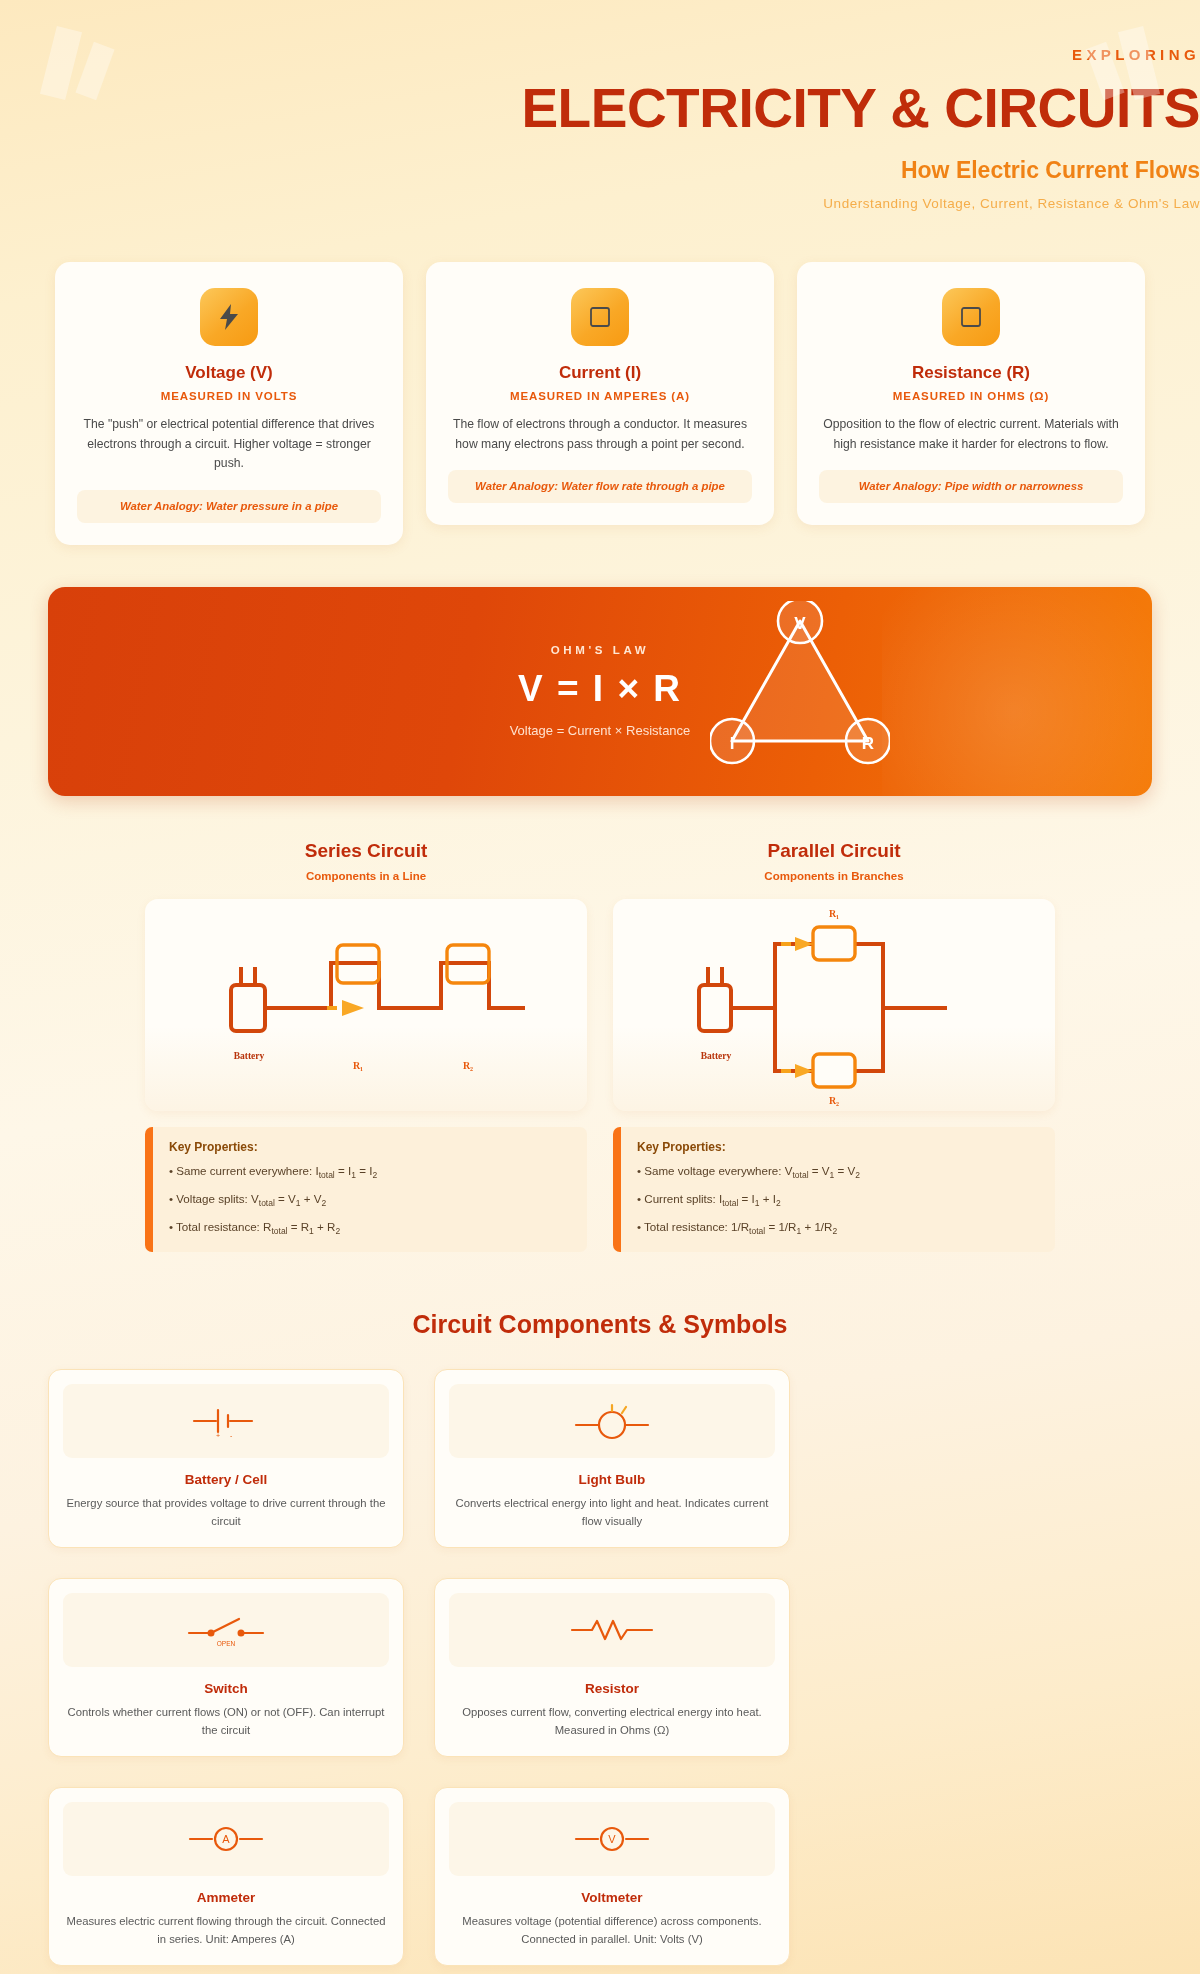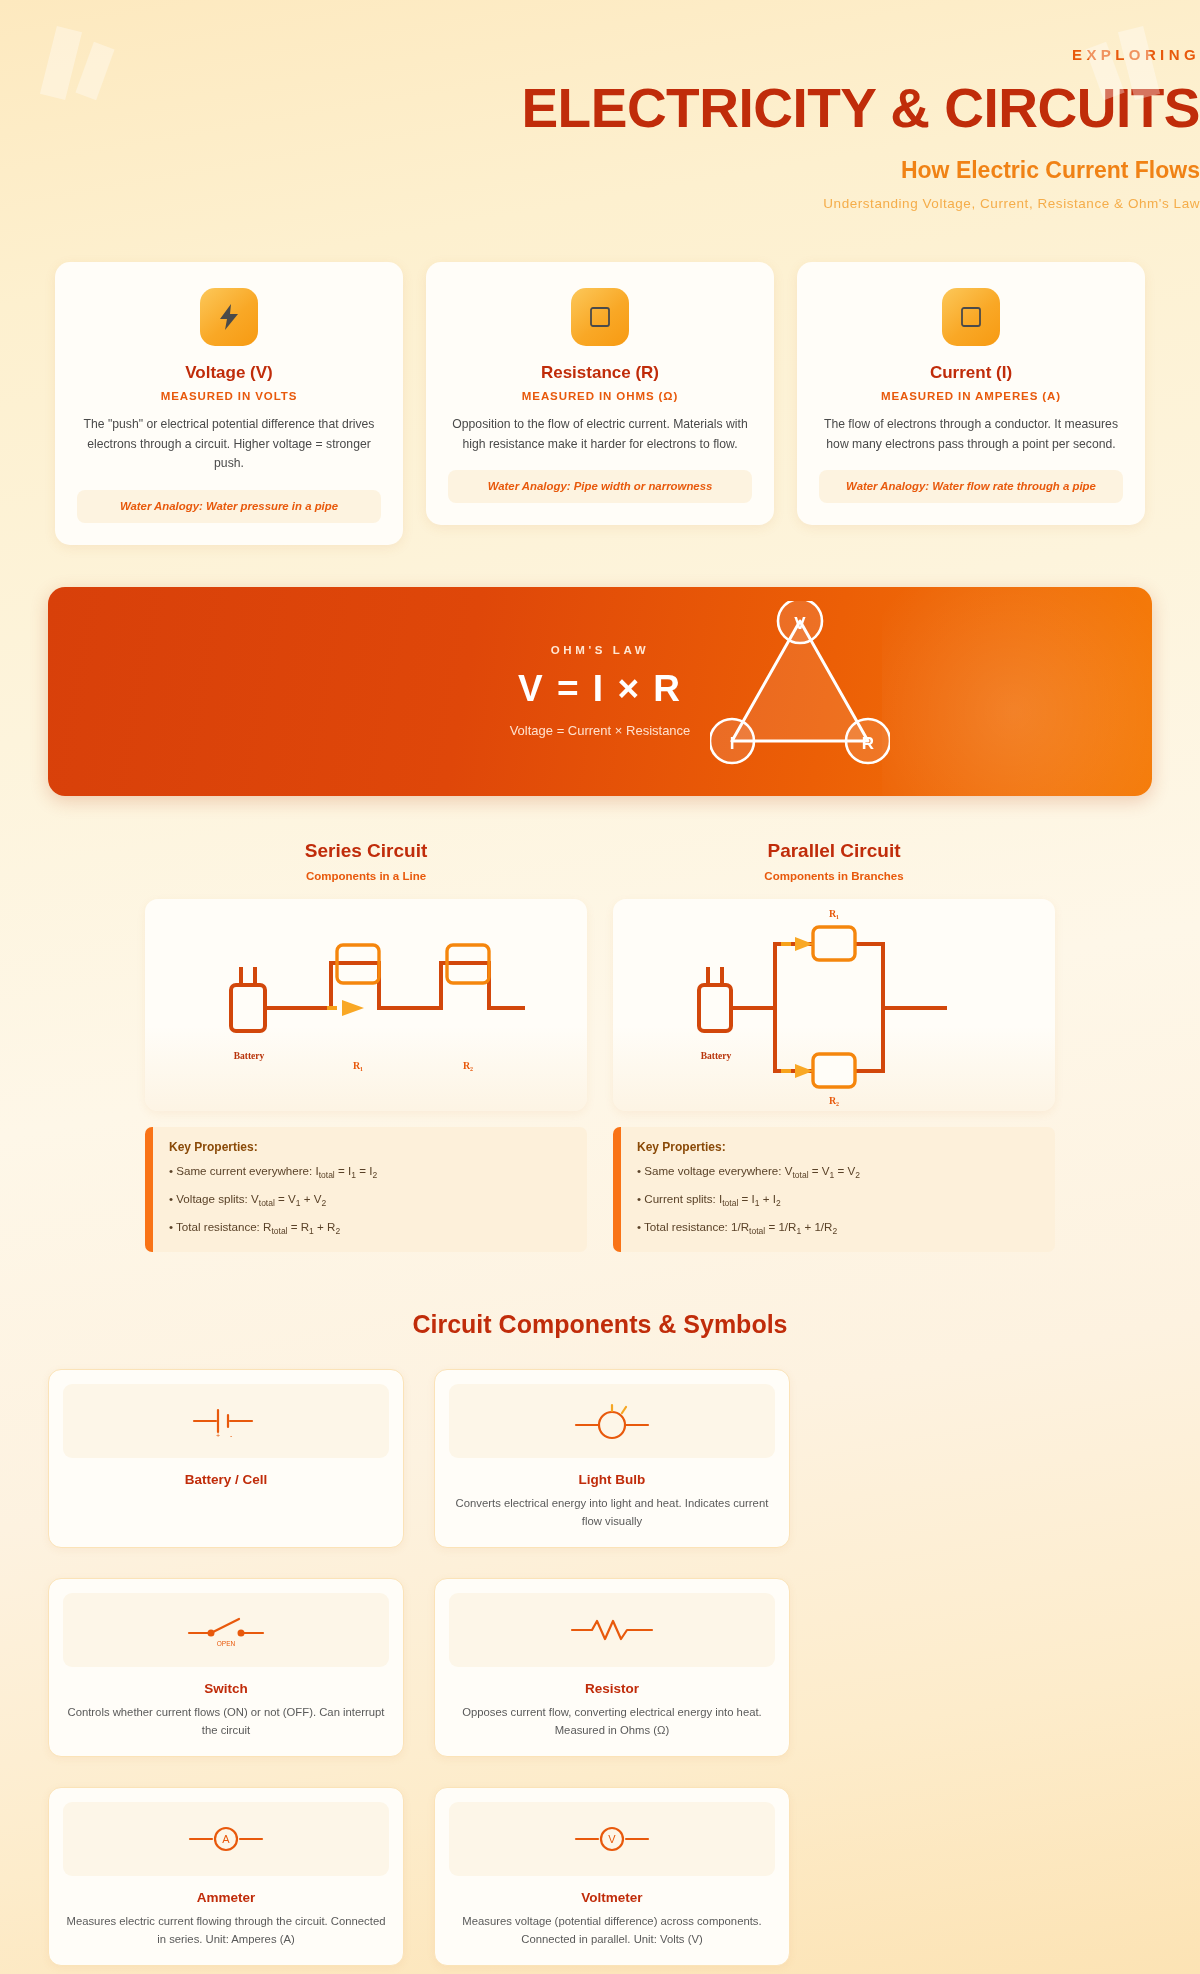--- a/index.html
+++ b/index.html
@@ -126,36 +126,36 @@
       <div class="cdesc">The "push" or electrical potential difference that drives electrons through a circuit. Higher voltage = stronger push.</div>
       <div class="canalogy">Water Analogy: Water pressure in a pipe</div>
     </div>
 
     <div class="ccard">
       <div class="cicon">
         <svg width="20" height="20" viewBox="0 0 20 20">
             <rect x="1" y="1" width="18" height="18" rx="2" fill="none" stroke="#4a4a4a" stroke-width="1.8"></rect>
           </svg>
       </div>
+      <div class="cname">Current (I)</div>
+      <div class="cunit">MEASURED IN AMPERES (A)</div>
+      <div class="cdesc">The flow of electrons through a conductor. It measures how many electrons pass through a point per second.</div>
+      <div class="canalogy">Water Analogy: Water flow rate through a pipe</div>
+    </div>
+
+    <div class="ccard">
+      <div class="cicon">
+        <svg width="20" height="20" viewBox="0 0 20 20">
+            <rect x="1" y="1" width="18" height="18" rx="2" fill="none" stroke="#4a4a4a" stroke-width="1.8"></rect>
+          </svg>
+      </div>
       <div class="cname">Resistance (R)</div>
       <div class="cunit">MEASURED IN OHMS (Ω)</div>
       <div class="cdesc">Opposition to the flow of electric current. Materials with high resistance make it harder for electrons to flow.</div>
       <div class="canalogy">Water Analogy: Pipe width or narrowness</div>
-    </div>
-
-    <div class="ccard">
-      <div class="cicon">
-        <svg width="20" height="20" viewBox="0 0 20 20">
-            <rect x="1" y="1" width="18" height="18" rx="2" fill="none" stroke="#4a4a4a" stroke-width="1.8"></rect>
-          </svg>
-      </div>
-      <div class="cname">Current (I)</div>
-      <div class="cunit">MEASURED IN AMPERES (A)</div>
-      <div class="cdesc">The flow of electrons through a conductor. It measures how many electrons pass through a point per second.</div>
-      <div class="canalogy">Water Analogy: Water flow rate through a pipe</div>
     </div>
 
   </div>
 
   <div class="ohm">
     <div class="ohm-glow"></div>
     <div class="ohm-text">
       <div class="ohm-label">OHM'S LAW</div>
       <div class="ohm-eq">V = I × R</div>
       <div class="ohm-exp">Voltage = Current × Resistance</div>
@@ -263,20 +263,21 @@
           <line x1="8" y1="17" x2="30" y2="17"></line>
               <line x1="32" y1="6" x2="32" y2="28"></line>
           <line x1="42" y1="11" x2="42" y2="23"></line>
               <line x1="44" y1="17" x2="66" y2="17"></line>
             </g>
           <text x="30" y="34" font-size="7" fill="#e8590c" font-family="Liberation Sans, sans-serif">+</text>
           <text x="44" y="34" font-size="7" fill="#e8590c" font-family="Liberation Sans, sans-serif">-</text>
         </svg>
       </div>
       <div class="gname">Battery / Cell</div>
+      <div class="gdesc">Energy source that provides voltage to drive current through the circuit</div>
     </div>
 
     <div class="gcard">
       <div class="gsym">
         <svg width="84" height="40" viewBox="0 0 84 40">
             <g stroke="#e8590c" stroke-width="2.2" fill="none" stroke-linecap="round">
           <line x1="6" y1="24" x2="28" y2="24"></line>
               <circle cx="42" cy="24" r="13"></circle>
               <line x1="56" y1="24" x2="78" y2="24"></line>
           <line x1="42" y1="4" x2="42" y2="10" stroke="#f5a623"></line>

